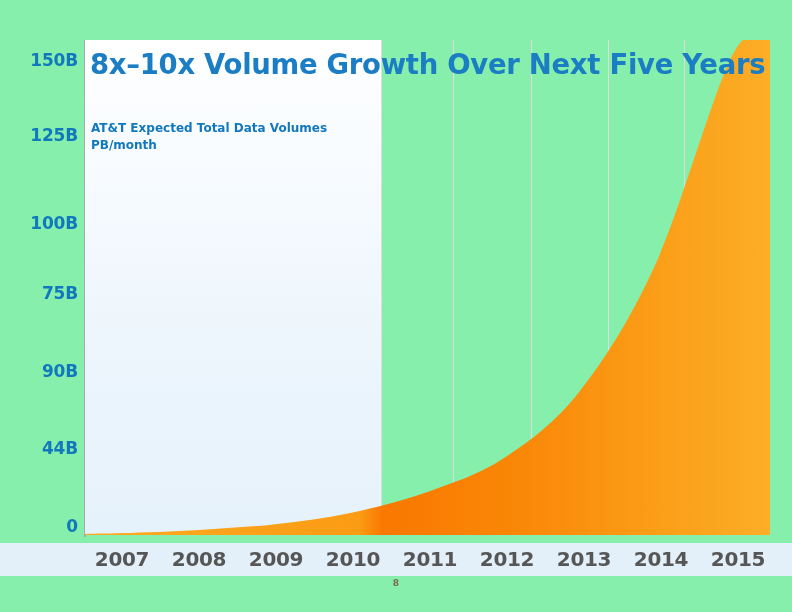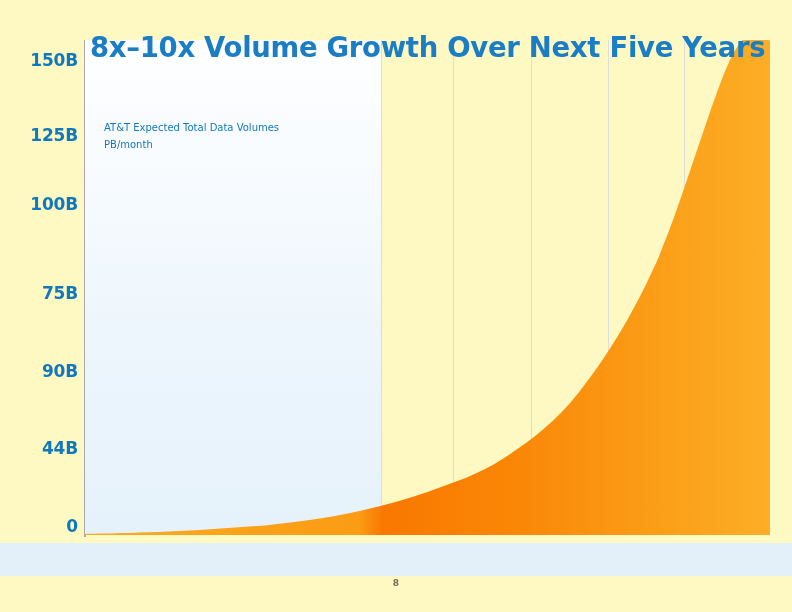--- a/index.html
+++ b/index.html
@@ -2,21 +2,21 @@
 <html><head>
 <meta charset="utf-8">
 <style>
   html,body{margin:0;padding:0;}
   body{
     width:792px;height:612px;
     background:#ffffff;
     font-family:"DejaVu Sans","Liberation Sans",sans-serif;
     overflow:hidden;position:relative;
   }
-  #slide{position:absolute;left:0;top:0;width:792px;height:612px;background:#fef9c3;}
+  #slide{position:absolute;left:0;top:0;width:792px;height:612px;background:#86efac;}
 
   
   #plot{position:absolute;left:85px;top:40px;width:685px;height:495px;}
 
   
   #hist-panel{
     position:absolute;left:0px;top:0px;width:296px;height:495px;
     background:linear-gradient(to bottom,#ffffff 0%,#fbfdff 12%,#eaf4fc 72%,#e6f2fb 100%);
   }
   #hist-edge{
@@ -39,27 +39,27 @@
   
   .ytick{
     position:absolute;right:0;text-align:right;
     color:#1278bd;font-size:17px;font-weight:bold;
     letter-spacing:-0.2px;line-height:17px;
   }
   #ylabels{position:absolute;left:0px;top:0px;width:78px;height:612px;}
 
   
   #title{
-    position:absolute;left:90px;top:31px;
+    position:absolute;left:90px;top:48px;
     color:#1b7dc4;font-size:27.5px;font-weight:bold;
     letter-spacing:-0.3px;white-space:nowrap;
   }
   #subtitle{
-    position:absolute;left:104px;top:120px;
-    color:#1278bd;font-size:10px;font-weight:normal;
+    position:absolute;left:91px;top:120px;
+    color:#1278bd;font-size:12px;font-weight:bold;
     line-height:16.5px;white-space:pre-line;
   }
 
   
   #xband{
     position:absolute;left:0px;top:543px;width:792px;height:33px;
     background:#e3f0fa;
   }
   #xlabels{position:absolute;left:0px;top:543px;width:792px;height:33px;}
   .xtick{
@@ -74,21 +74,21 @@
   }
 </style>
 </head>
 <body>
 
 <div id="slide">
 
   <div id="ylabels">
     <div class="ytick" style="top:52px;">150B</div>
     <div class="ytick" style="top:127px;text-align:right;">125B</div>
-    <div class="ytick" style="top:196px;">100B</div>
+    <div class="ytick" style="top:215px;">100B</div>
     <div class="ytick" style="top:285px;">75B</div>
     <div class="ytick" style="top:363px;">90B</div>
     <div class="ytick" style="top:440px;">44B</div>
     <div class="ytick" style="top:518px;">0</div>
   </div>
 
   <div id="yaxis"></div>
 
   <div id="plot">
 
@@ -115,16 +115,27 @@
       <path id="area-path" fill="url(#orangeGrad)" stroke="none" d="M 0.00 493.88 C 6.34 493.75, 19.03 493.75, 38.06 493.08 C 57.08 492.42, 88.80 491.38, 114.17 489.89 C 139.54 488.40, 164.91 487.02, 190.28 484.14 C 215.65 481.27, 241.02 478.02, 266.39 472.65 C 291.76 467.27, 317.13 460.94, 342.50 451.89 C 367.87 442.84, 393.24 435.12, 418.61 418.35 C 443.98 401.59, 469.35 383.76, 494.72 351.29 C 520.09 318.82, 545.46 279.44, 570.83 223.55 C 596.20 167.66, 627.92 53.23, 646.94 15.97 C 665.97 -21.29, 678.66 2.66, 685.00 0.00 L 685 495 L 0 495 Z"></path>
     </svg>
 
   </div>
 
   <div id="title">8x–10x Volume Growth Over Next Five Years</div>
   <div id="subtitle">AT&amp;T Expected Total Data Volumes
 PB/month</div>
 
   <div id="xband"></div>
+  <div id="xlabels">
+    <div class="xtick" style="left:82px;">2007</div>
+    <div class="xtick" style="left:159px;">2008</div>
+    <div class="xtick" style="left:236px;">2009</div>
+    <div class="xtick" style="left:313px;">2010</div>
+    <div class="xtick" style="left:390px;">2011</div>
+    <div class="xtick" style="left:467px;">2012</div>
+    <div class="xtick" style="left:544px;">2013</div>
+    <div class="xtick" style="left:621px;">2014</div>
+    <div class="xtick" style="left:698px;">2015</div>
+  </div>
 
   <div id="pagenum">8</div>
 
 </div>
 
 </body></html>

